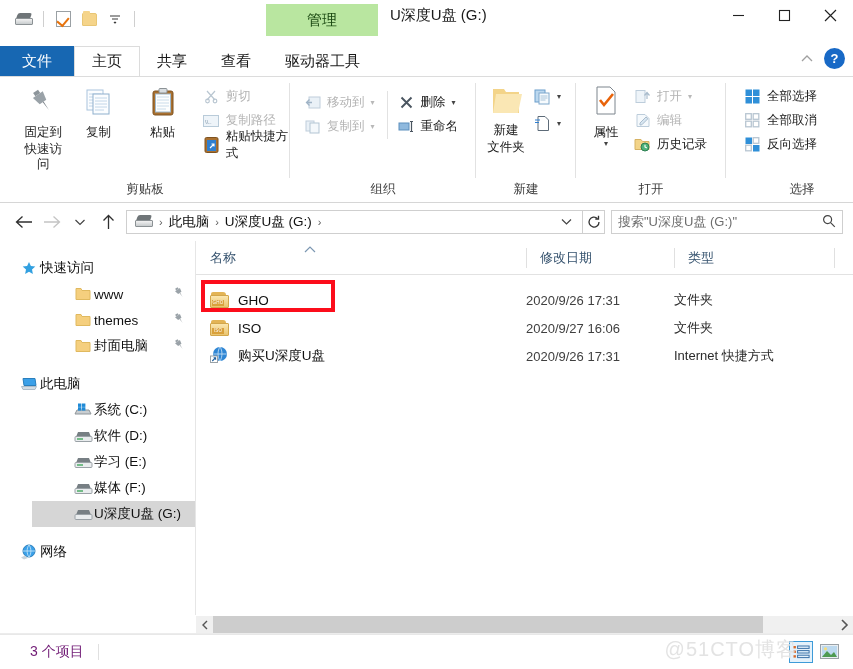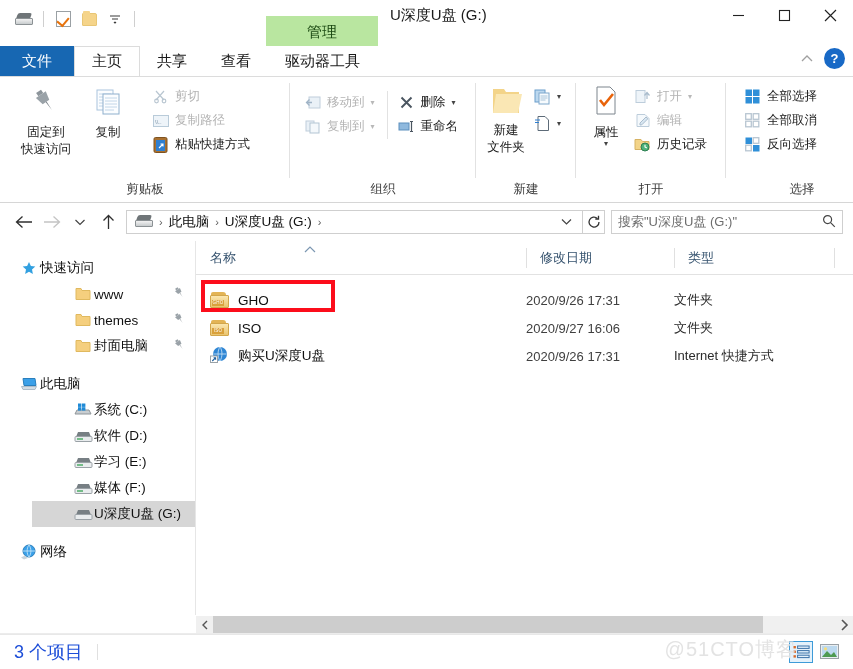--- a/index.html
+++ b/index.html
@@ -30,21 +30,21 @@
      background:linear-gradient(#f2f2f2,#c8ccce); border:1px solid #8b9194; border-radius:1px; }
   .chk-ico { width:15px; height:16px; border:1px solid #9aa0a4; position:relative; background:#fff;}
   .chk-ico:after{ content:""; position:absolute; left:2px; top:3px; width:6px; height:9px;
      border:solid #e8730c; border-width:0 2px 2px 0; transform: rotate(40deg);}
   .fold-ico { width:15px; height:13px; background:#f5d48a; border-radius:1px 2px 1px 1px;
      border:1px solid #e8c675; position:relative;}
   .fold-ico:before{content:""; position:absolute; left:0; top:-3px; width:7px; height:3px;
      background:#f5d48a; border-radius:1px 1px 0 0;}
 
   .ctx-tab {
-    position:absolute; left:266px; top:16px; width:112px; height:32px;
+    position:absolute; left:266px; top:4px; width:112px; height:32px;
     background:#b9e6a0; color:#1c4a13; font-size:15px;
     display:flex; align-items:center; justify-content:center;
   }
   .win-title {
     position:absolute; left:390px; top:6px; font-size:15px; color:#1a1a1a;
   }
   .wincontrols { position:absolute; right:0; top:0; display:flex; }
   .wc { width:46px; height:30px; display:flex; align-items:center; justify-content:center;
         color:#222; font-size:13px; }
   .wc.close { font-size:17px; }
@@ -149,21 +149,21 @@
   
   .hscroll { position:absolute; left:196px; right:0; bottom:36px; height:17px; background:#f0f0f0;
              display:flex; align-items:center; }
   .hscroll .arw { width:17px; height:17px; display:flex; align-items:center; justify-content:center;
              font-size:10px; color:#555; }
   .hscroll .thumb { height:17px; background:#cdcdcd; }
   .hscroll .track { flex:1; height:17px; }
 
   .statusbar { position:absolute; left:0; right:0; bottom:0; height:36px; background:#fff;
      border-top:1px solid #ececec; display:flex; align-items:center; }
-  .status-text { font-size:18px; color:#1d4ed8; padding-left:14px; }
+  .status-text { font-size:14px; color:#701a75; padding-left:30px; }
   .status-sep { width:1px; height:16px; background:#e0e0e0; margin-left:14px; }
   .viewbtns { margin-left:auto; display:flex; align-items:center; gap:4px; padding-right:12px; }
   .vb { width:24px; height:22px; display:flex; align-items:center; justify-content:center; }
   .vb.active { border:1px solid #3d9bd8; background:#e4f1fb; }
   .watermark { position:absolute; right:56px; bottom:6px; font-size:20px; color:#e3e3e3;
      letter-spacing:1px; pointer-events:none; }
   .topborder { position:absolute; left:0; top:0; right:0; height:1px; background:#e8e8e8; }
 </style>
 </head>
 <body>
@@ -273,20 +273,33 @@
                 </g>
               <rect x="12" y="9" width="16" height="20" fill="#fbfdff" stroke="#8fb0cd"></rect>
               <g stroke="#c2d6e8" stroke-width="1">
                   <path d="M14 13h12M14 16h12M14 19h12M14 22h12M14 25h9"></path>
                 </g>
             </svg>
           </span>
           <span class="lbl">复制</span>
         </div>
 
+        <div class="bigbtn">
+          <span>
+            <svg width="34" height="34" viewBox="0 0 34 34">
+              <rect x="7" y="6" width="20" height="24" rx="2" fill="#a9702f" stroke="#7f5320"></rect>
+              <rect x="9.5" y="9" width="15" height="18" fill="#fdfefe" stroke="#9fb9cd"></rect>
+              <g stroke="#cadcea" stroke-width="1">
+                  <path d="M11 12h12M11 15h12M11 18h12M11 21h12M11 24h9"></path>
+                </g>
+              <rect x="13" y="3.5" width="8" height="4.5" rx="1" fill="#d9dde0" stroke="#8b9296"></rect>
+            </svg>
+          </span>
+          <span class="lbl">粘贴</span>
+        </div>
 
         <div class="smallcol" style="padding-left:8px;">
           <div class="smallbtn dis">
             <span class="ic">
               <svg width="15" height="15" viewBox="0 0 15 15">
                   <g stroke="#b9c6d1" fill="none" stroke-width="1.2">
                 <path d="M3 2l8 9M11 2l-8 9"></path>
                     <circle cx="3.5" cy="12" r="1.8"></circle>
                     <circle cx="11" cy="12" r="1.8"></circle>
                   </g>

